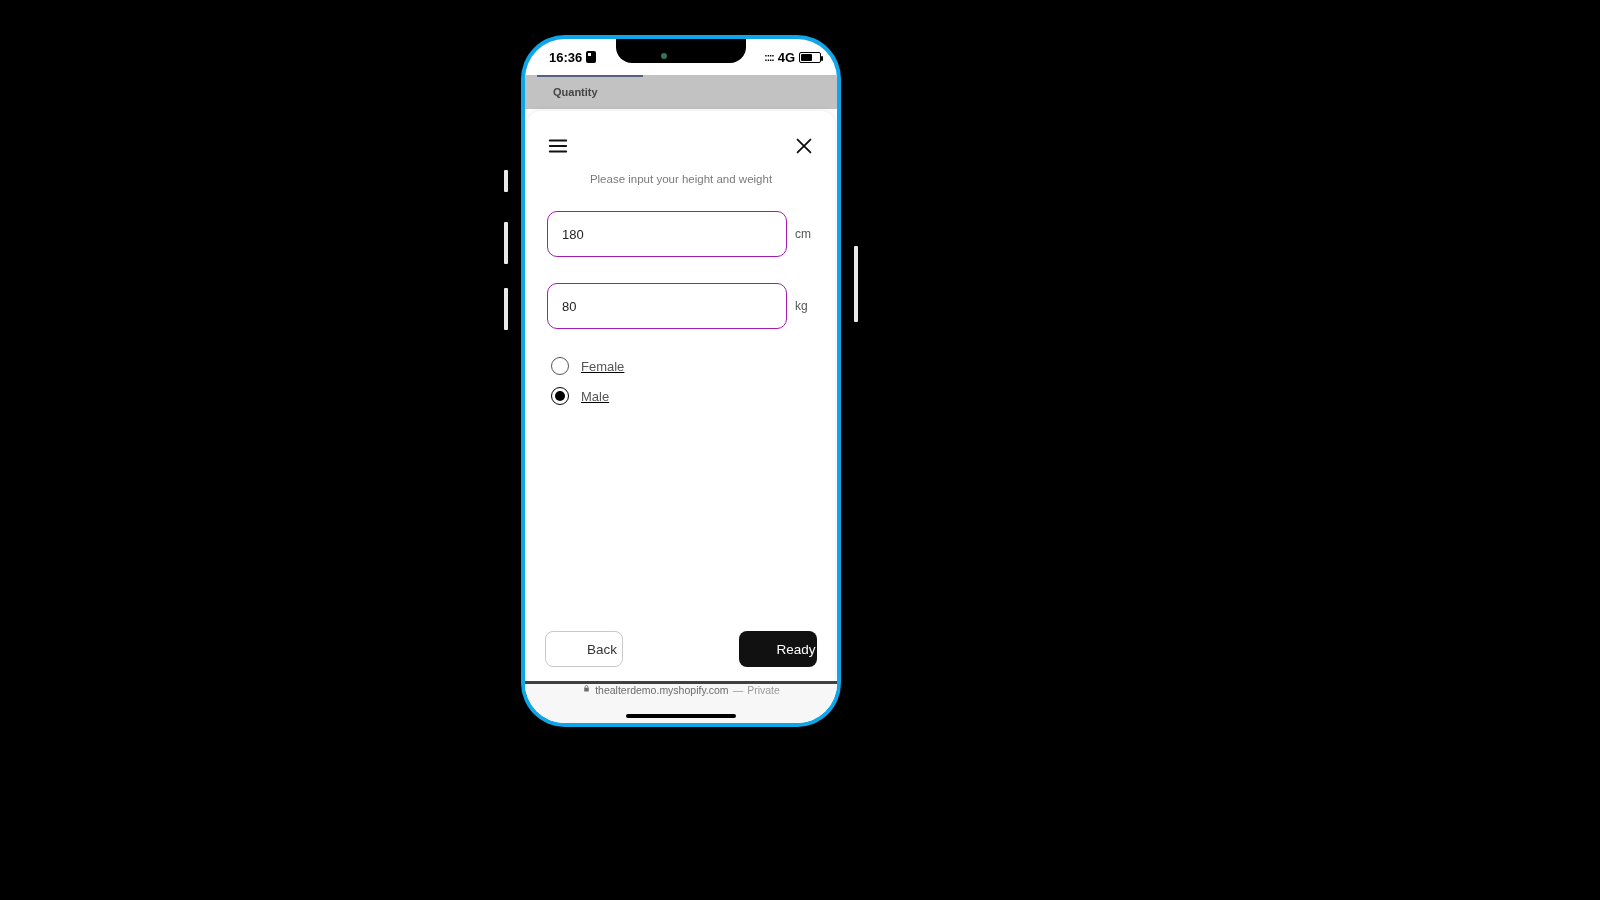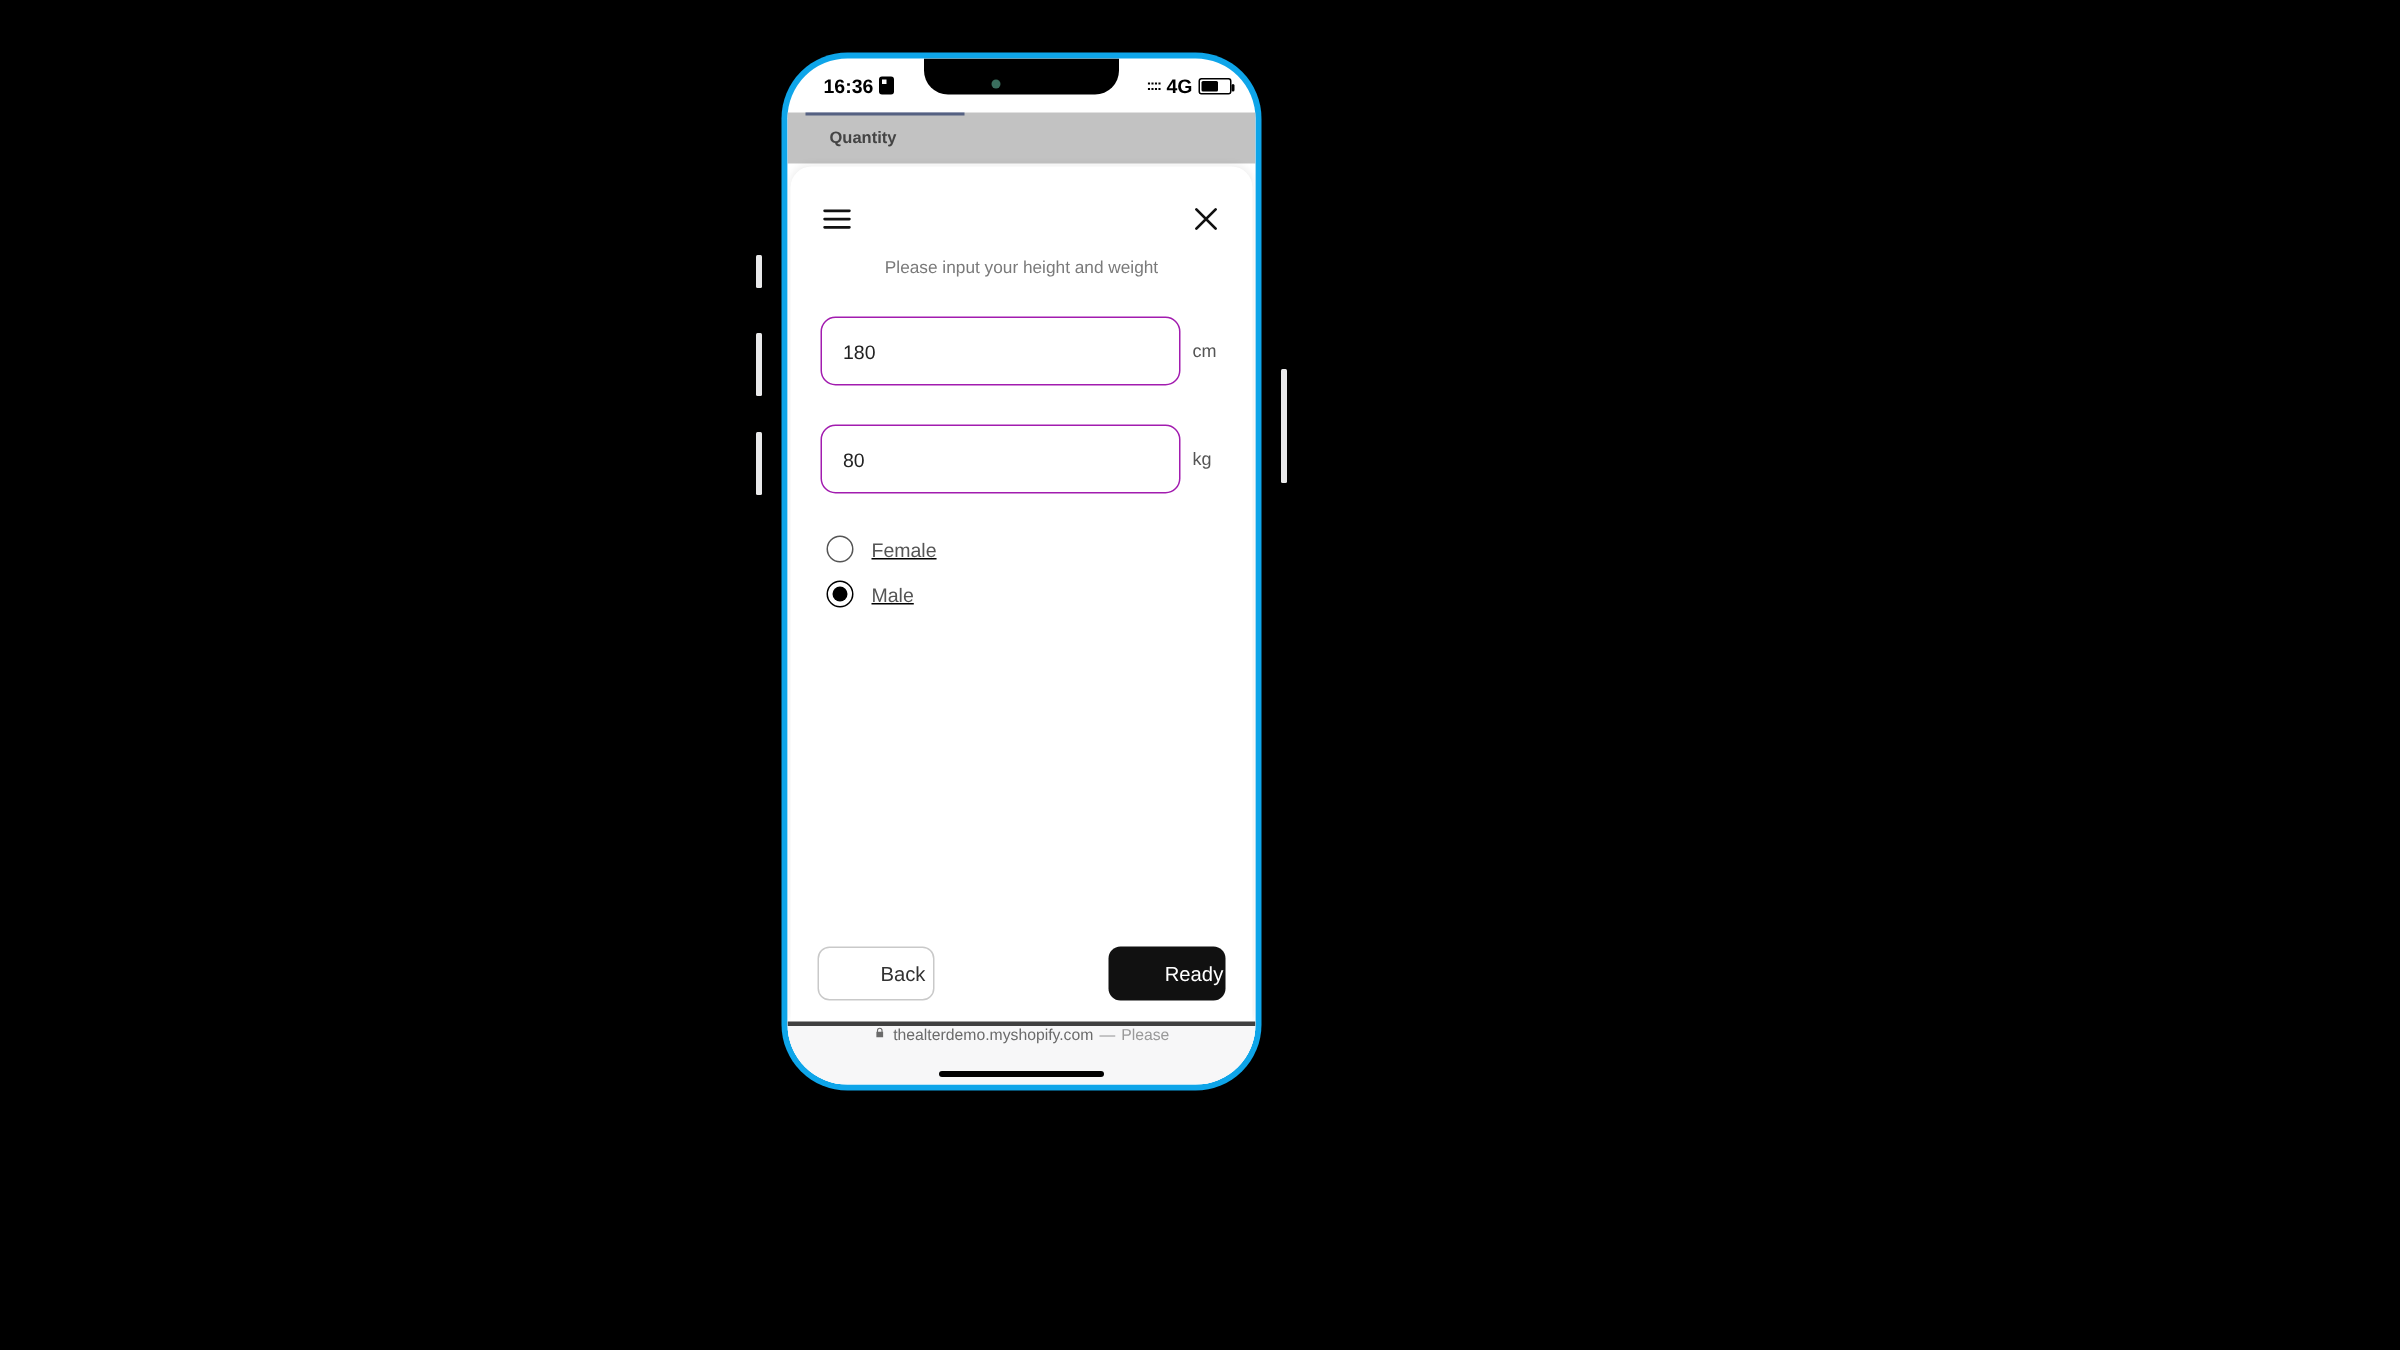--- a/index.html
+++ b/index.html
@@ -262,19 +262,19 @@
           <div class="btn btn-next">Ready</div>
         </div>
       </div>
 
       <div class="browserbar">
         <svg class="lock-icon" viewBox="0 0 24 24">
             <path d="M7 10V8a5 5 0 0110 0v2h1v10H6V10h1zm2 0h6V8a3 3 0 00-6 0v2z" fill="#6b6b6b"></path>
           </svg>
         <span>thealterdemo.myshopify.com</span>
         <span class="priv"> — </span>
-        <span class="priv">Please</span>
+        <span class="priv">Private</span>
       </div>
 
       <div class="home-indicator"></div>
     </div>
   </div>
 </div>
 
 </body></html>

